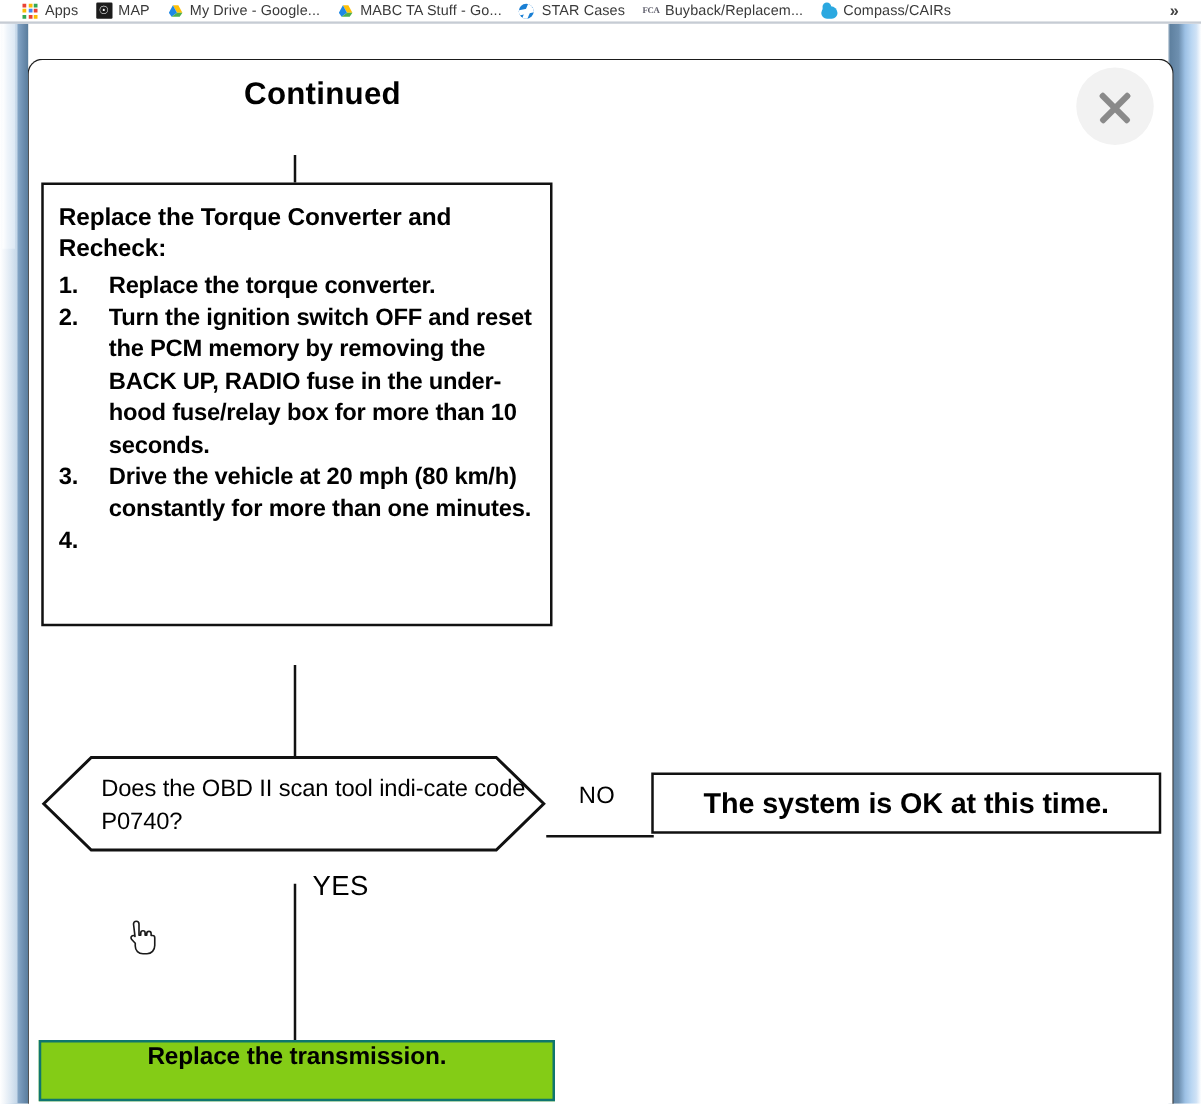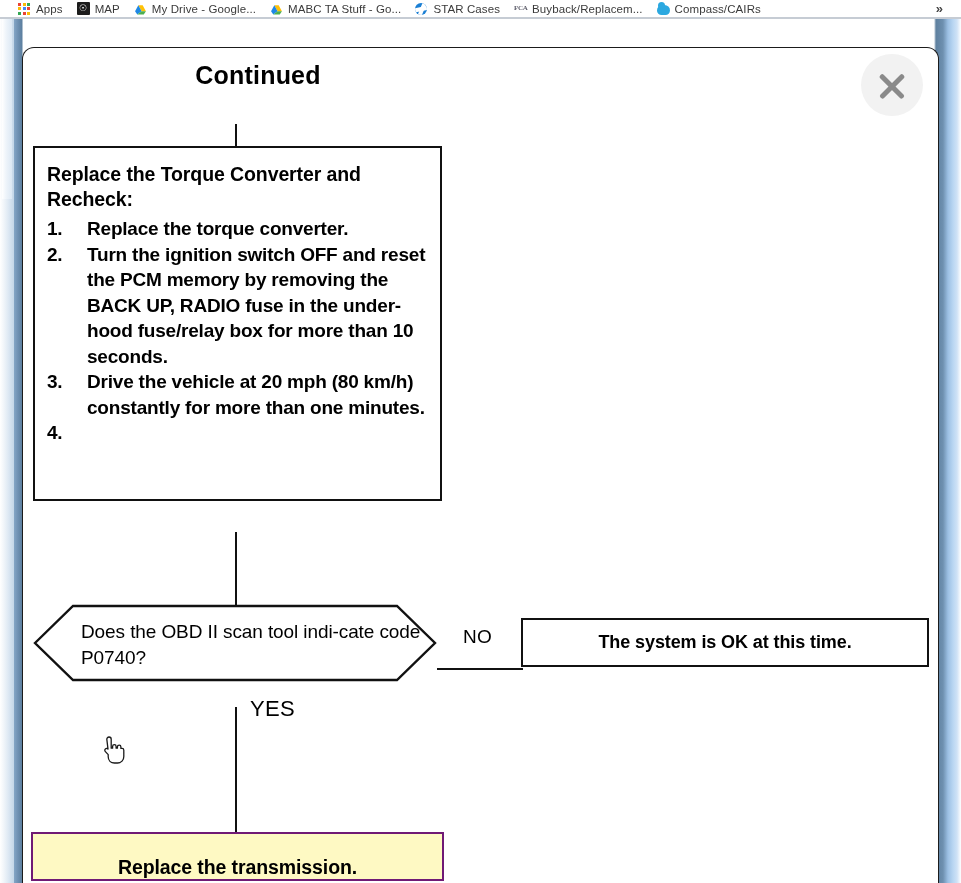--- a/index.html
+++ b/index.html
@@ -311,36 +311,36 @@
     width: 408px;
     height: 49px;
     border: 2px solid #111111;
     box-sizing: border-box;
     background: #ffffff;
     display: flex;
     align-items: center;
     justify-content: center;
   }
   #ok-box-text {
-    font-size: 18px;
+    font-size: 23px;
     font-weight: bold;
     letter-spacing: -0.1px;
   }
 
   
   #trans-box {
     position: absolute;
     left: 8px; top: 784px;
     width: 413px;
     height: 49px;
-    border: 2px solid #701a75;
+    border: 2px solid #0f766e;
     box-sizing: border-box;
-    background: #fef9c3;
+    background: #84cc16;
     display: flex;
-    align-items: flex-end;
+    align-items: flex-start;
     justify-content: center;
   }
   #trans-box-text {
     font-size: 19.5px;
     font-weight: bold;
     letter-spacing: -0.1px;
   }
 
   
   #cursor {

